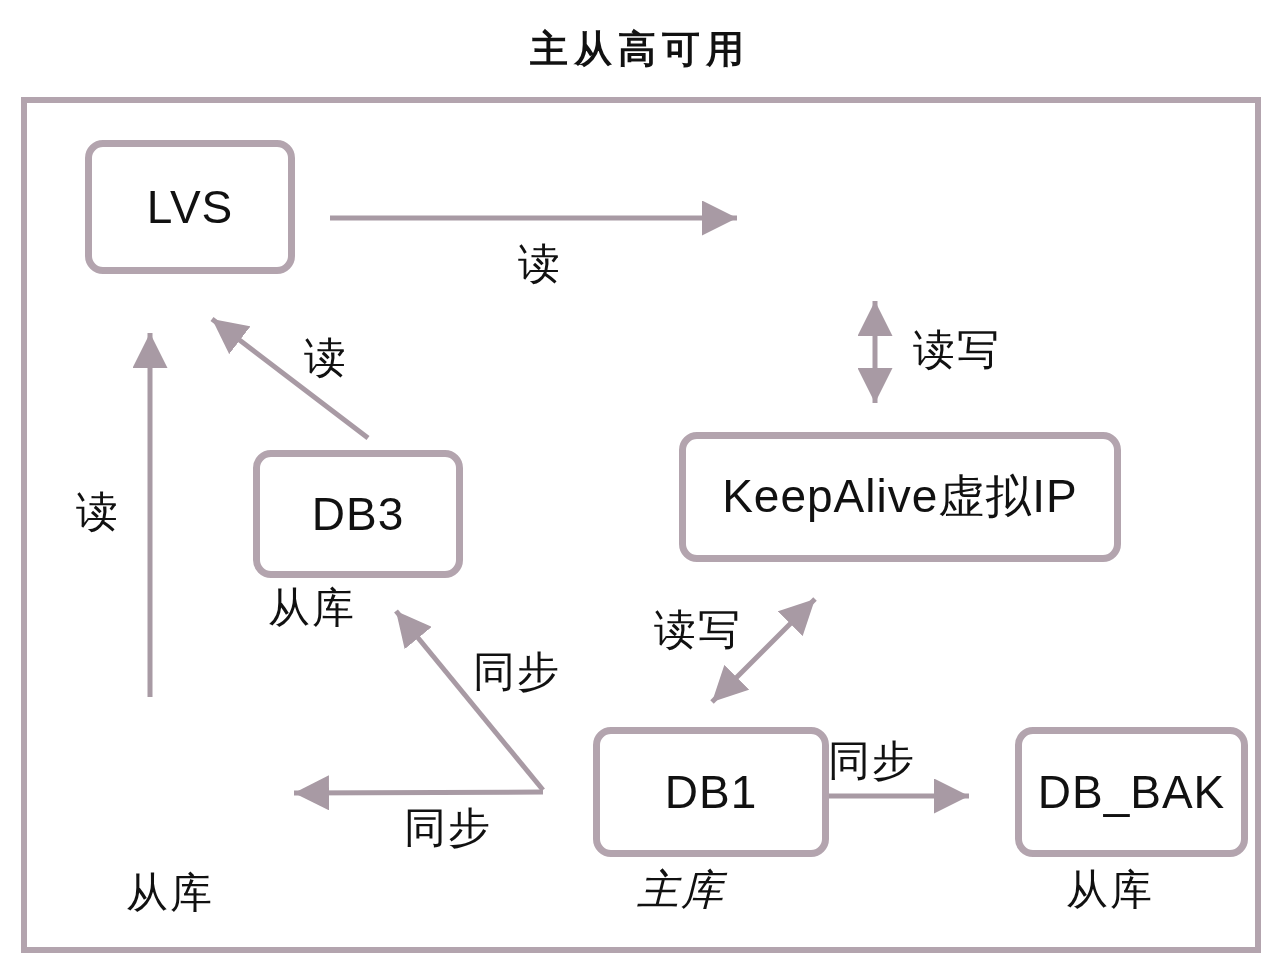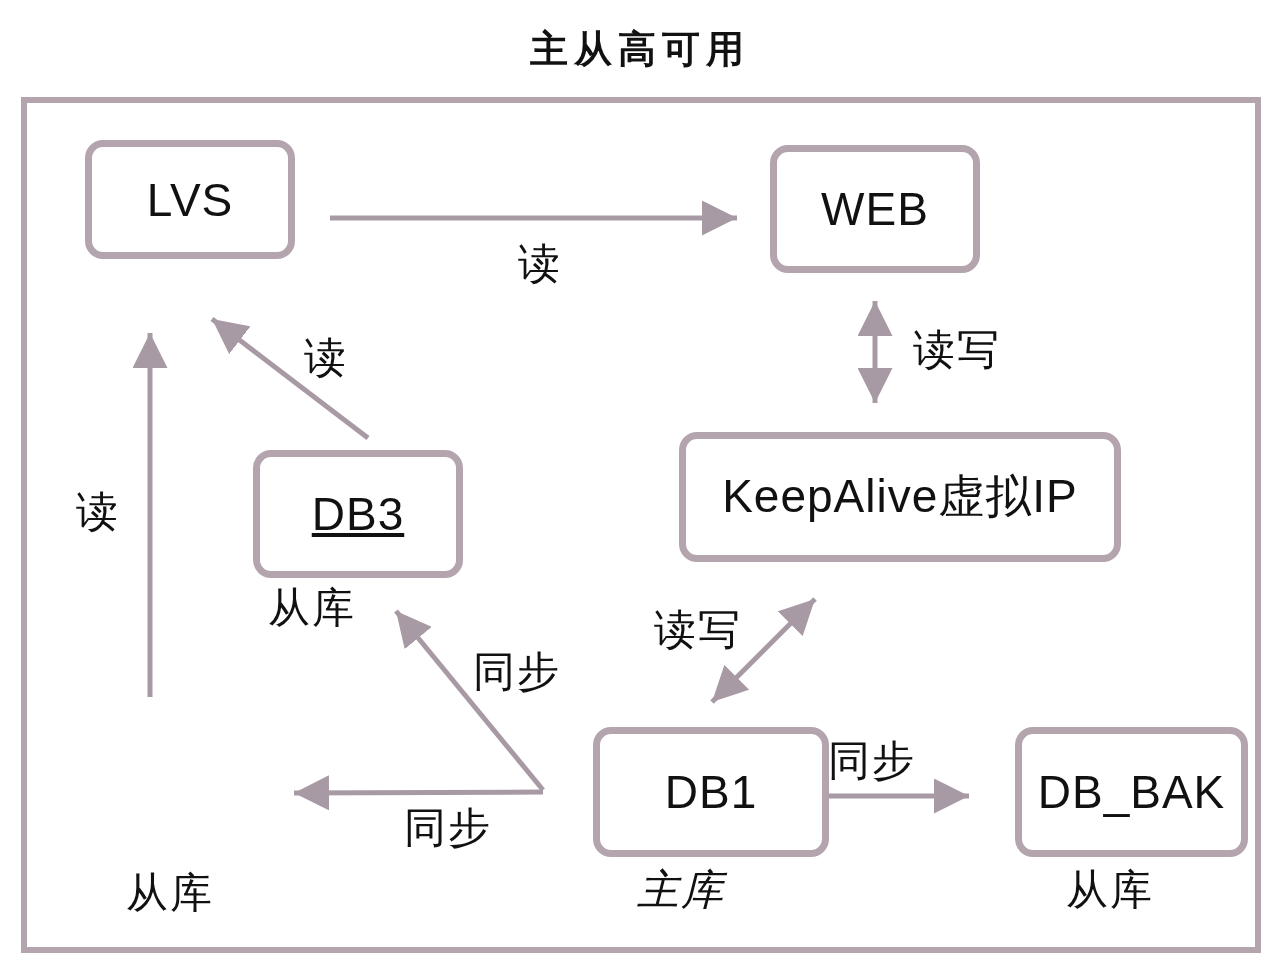--- a/index.html
+++ b/index.html
@@ -21,23 +21,23 @@
     border:6px solid var(--box-border);background:var(--bg);
   }
   .edges{position:absolute;left:0;top:0;width:1280px;height:974px;pointer-events:none;}
   .edge-line{stroke:var(--arrow);stroke-width:5;fill:none;}
   .arrow-head{fill:var(--arrow);}
   .node{
     position:absolute;display:flex;align-items:center;justify-content:center;
     background:#ffffff;border:7px solid var(--box-border);border-radius:18px;
     font-size:46px;color:var(--ink);letter-spacing:1px;
   }
-  .n-lvs   {left:85px;  top:140px; width:210px; height:119px;}
+  .n-lvs   {left:85px;  top:140px; width:210px; height:134px;}
   .n-web   {left:770px; top:145px; width:210px; height:128px;}
-  .n-db3   {left:253px; top:450px; width:210px; height:128px;text-decoration:underline;}
+  .n-db3   {left:253px; top:450px; width:210px; height:128px;}
   .n-keep  {left:663px; top:432px; width:442px; height:130px;margin-left:16px;}
   .n-db2   {left:57px;  top:732px; width:210px; height:130px;}
   .n-db1   {left:593px; top:727px; width:236px; height:130px;}
   .n-dbbak {left:985px; top:727px; width:233px; height:130px;margin-left:30px;}
   .lbl{
     position:absolute;transform:translate(-50%,-50%);
     font-size:42px;color:var(--ink);white-space:nowrap;letter-spacing:2px;
   }
   .l-e1{left:540px;top:264px;}
   .l-e2{left:957px;top:350px;}
@@ -76,23 +76,20 @@
     <line class="edge-line" x1="150" y1="697" x2="150" y2="333" marker-end="url(#ah)"></line>
     <line class="edge-line" x1="543" y1="790" x2="396" y2="611" marker-end="url(#ah)"></line>
     <line class="edge-line" x1="543" y1="792" x2="294" y2="793" marker-end="url(#ah)"></line>
     <line class="edge-line" x1="712" y1="702" x2="815" y2="599" marker-end="url(#ah)" marker-start="url(#ahr)"></line>
     <line class="edge-line" x1="785" y1="796" x2="969" y2="796" marker-end="url(#ah)"></line>
   </svg>
 
   <div class="node n-lvs">
     <span>LVS</span>
   </div>
-  <div class="node n-web">
-    <span>WEB</span>
-  </div>
   <div class="node n-db3">
     <span>DB3</span>
   </div>
   <div class="node n-keep">
     <span>KeepAlive虚拟IP</span>
   </div>
   <div class="node n-db1">
     <span>DB1</span>
   </div>
   <div class="node n-dbbak">

